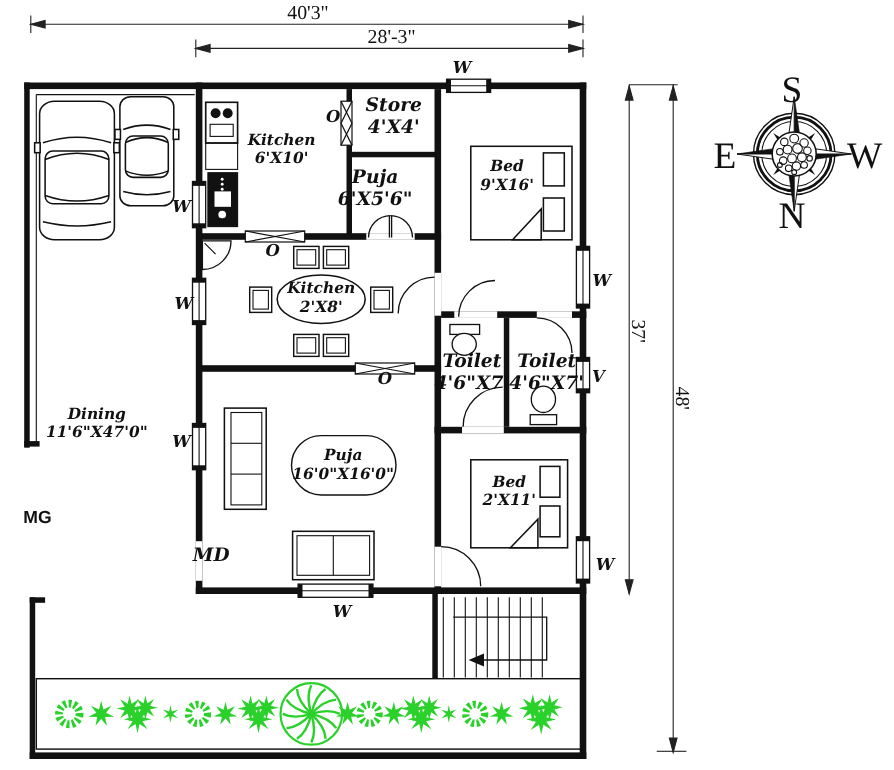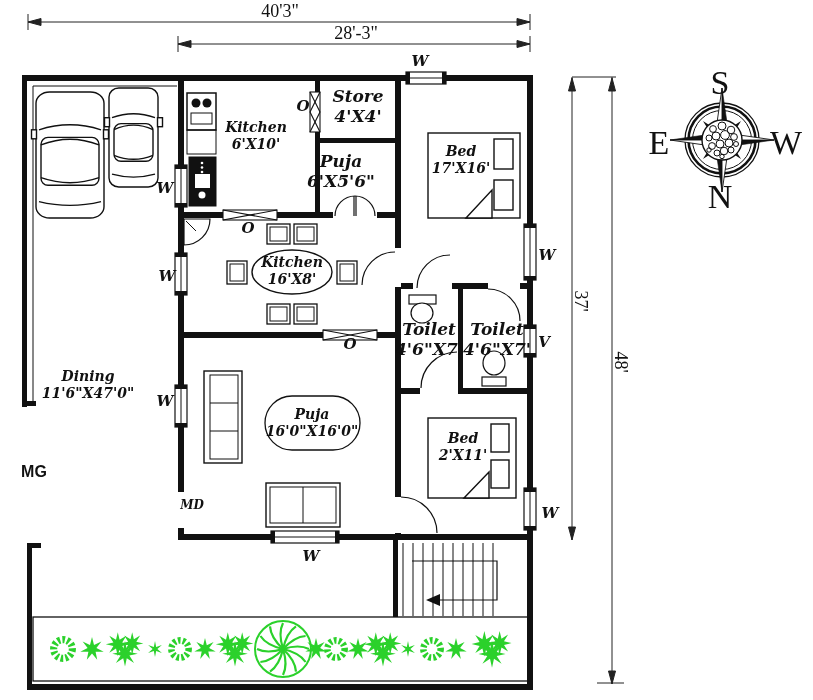--- a/index.html
+++ b/index.html
@@ -3,21 +3,21 @@
 <meta charset="utf-8">
 <style>
   *{margin:0;padding:0;box-sizing:border-box}
   html,body{width:813px;height:700px;background:#fff;font-family:"DejaVu Serif",serif}
   #plan{position:relative;width:813px;height:700px;background:#fff;overflow:hidden}
   #art{position:absolute;left:0;top:0}
   .lbl{position:absolute;transform:translate(-50%,-50%);text-align:center;color:#111;white-space:nowrap;line-height:1.18}
   .room{font-style:italic;font-weight:bold;font-size:14px}
   .room.sm{font-size:17px}
   .marker{font-style:italic;font-weight:bold;font-size:15px}
-  .marker.big{font-size:12px}
+  .marker.big{font-size:17px}
   .mg{font-weight:bold;font-size:16px;font-family:Liberation Sans, sans-serif}
   .dim{font-size:18px;font-family:"Liberation Serif",serif}
   .dim.vert{transform:translate(-50%,-50%) rotate(90deg)}
   .compassL{font-size:34px;font-family:"Liberation Serif",serif}
 </style>
 </head>
 <body>
 
 <div id="plan">
 
@@ -353,25 +353,25 @@
     <div class="lbl room sm" style="left:358px;top:106px">
       <div>Store</div>
         <div>4'X4'</div>
     </div>
     <div class="lbl room sm" style="left:341px;top:171px">
       <div>Puja</div>
         <div>6'X5'6"</div>
     </div>
     <div class="lbl room" style="left:461px;top:160px">
       <div>Bed</div>
-        <div>17'X16'</div>
+        <div>9'X16'</div>
     </div>
     <div class="lbl room" style="left:292px;top:271px">
       <div>Kitchen</div>
-        <div>16'X8'</div>
+        <div>2'X8'</div>
     </div>
     <div class="lbl room sm" style="left:429px;top:339px">
       <div>Toilet</div>
         <div>4'6"X7'</div>
     </div>
     <div class="lbl room sm" style="left:497px;top:339px">
       <div>Toilet</div>
         <div>4'6"X7'</div>
     </div>
     <div class="lbl room" style="left:312px;top:423px">

